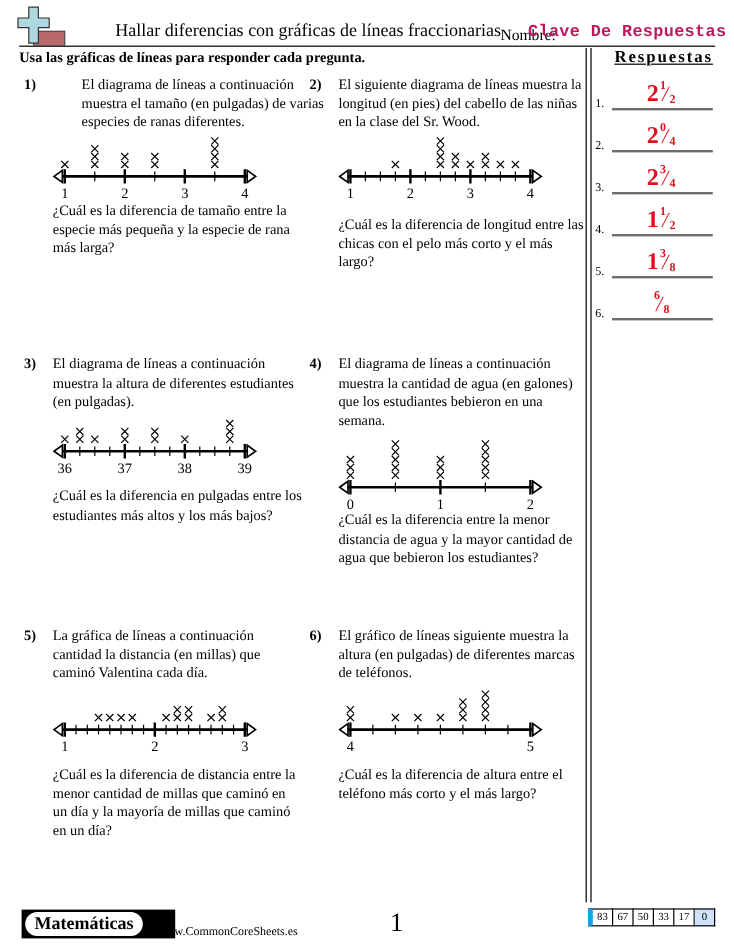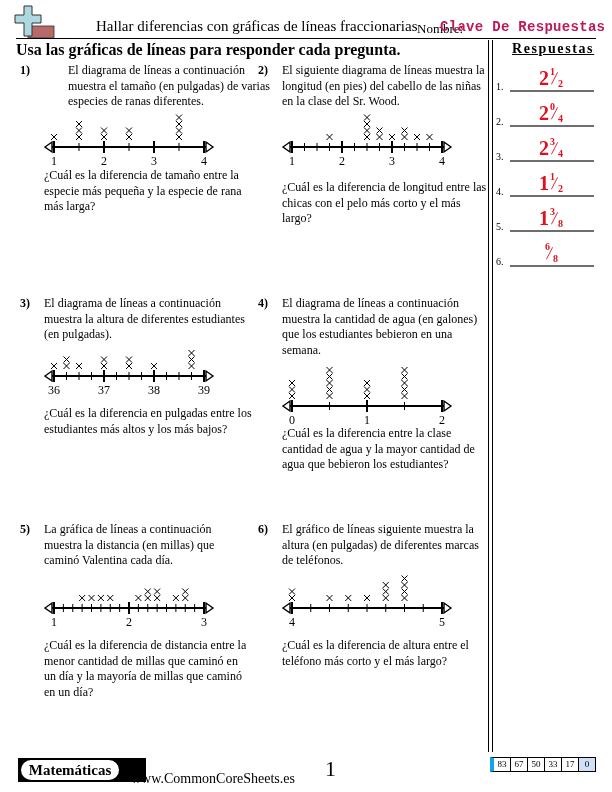--- a/index.html
+++ b/index.html
@@ -3,37 +3,37 @@
 <meta charset="utf-8">
 <style>
   html, body { margin:0; padding:0; background:#fff; }
   body { width:612px; height:792px; position:relative; overflow:hidden; font-family:"Liberation Serif", serif; color:#000; }
   .abs { position:absolute; }
   .logo { left:14px; top:4px; width:60px; height:34px; }
   .title { left:96px; top:18px; font-size:15px; white-space:nowrap; }
   .nombre-label { left:417px; top:21px; font-size:13px; }
   .nombre-val { left:440px; top:19px; font-size:14px; color:#be185d; font-weight:bold; letter-spacing:0.3px;font-family:Liberation Mono, monospace; }
   .hrule { left:16px; top:38px; width:580px; height:0; border-top:1.5px solid #000; }
-  .instr { left:16px; top:41px; font-size:16px; font-weight:bold; }
+  .instr { left:16px; top:41px; font-size:12px; font-weight:bold; }
   .vdivider { left:488px; top:40px; width:3px; height:712px; border-left:1px solid #000; border-right:1px solid #000; }
   .resp-title { left:512px; top:41px; font-size:14px; font-weight:bold; text-decoration:underline; letter-spacing:1.6px; }
   .ans-row { left:496px; width:100px; height:34px; }
   .ans-num { position:absolute; left:0; bottom:4px; font-size:10px; }
   .ans-line { position:absolute; left:14px; right:2px; bottom:4px; border-top:2px solid #6e6e6e; }
   .ans-val { position:absolute; left:14px; right:2px; bottom:6px; text-align:center; color:#e0101e; font-weight:bold; font-size:20px; }
   .frac { display:inline-block; position:relative; width:16px; height:22px; vertical-align:bottom; }
   .frac .n { position:absolute; left:1px; top:-2px; font-size:10px; }
   .frac .s { position:absolute; left:3px; top:0px; font-size:18px; font-weight:normal; transform:skewX(-10deg); }
   .frac .d { position:absolute; left:9px; top:10px; font-size:10px; }
   .q { width:208px; font-size:12px; line-height:15.5px; }
   .qnum { position:absolute; font-size:12px; font-weight:bold; }
   .nl { position:absolute; }
   .footer-badge { left:18px; top:758px; width:128px; height:24px; background:#000; }
   .footer-badge span { position:absolute; left:3px; top:2px; width:98px; height:20px; background:#fff; border-radius:10px; font-weight:bold; font-size:15px; text-align:center; line-height:20px; }
-  .site { left:131px; top:771px; font-size:14px; }
+  .site { left:131px; top:771px; font-size:10px; }
   .pagenum { left:325px; top:756px; font-size:22px; }
   .score-label { left:449px; top:761px; font-size:14px;margin-top:32px; }
   .scores { left:490px; top:757px; display:flex; }
   .scores div { width:16px; height:13px; border:1px solid #000; border-left:none; font-size:9px; text-align:center; line-height:13px; }
   .scores div:first-child { border-left:4px solid #0ea5e9; }
   .scores div.hl { background:#cfe0f7; }
 </style>
 </head>
 <body>
 
@@ -195,21 +195,21 @@
       <path d="M57 50.5 L63 56.5 M63 50.5 L57 56.5" stroke="#000" stroke-width="1"></path>
       <path d="M82 57 L88 63 M88 57 L82 63" stroke="#000" stroke-width="1"></path>
       <path d="M82 50.5 L88 56.5 M88 50.5 L82 56.5" stroke="#000" stroke-width="1"></path>
       <path d="M107 57 L113 63 M113 57 L107 63" stroke="#000" stroke-width="1"></path>
       <path d="M144.5 57 L150.5 63 M150.5 57 L144.5 63" stroke="#000" stroke-width="1"></path>
       <path d="M144.5 50.5 L150.5 56.5 M150.5 50.5 L144.5 56.5" stroke="#000" stroke-width="1"></path>
       <path d="M144.5 44 L150.5 50 M150.5 44 L144.5 50" stroke="#000" stroke-width="1"></path>
     </svg>
     <div class="qnum" style="left: 258px; top: 296px;">4)</div>
     <div class="abs q" style="left: 282px; top: 296px;">El diagrama de líneas a continuación muestra la cantidad de agua (en galones) que los estudiantes bebieron en una semana.</div>
-    <div class="abs q" style="left: 282px; top: 426px;">¿Cuál es la diferencia entre la clase cantidad de agua y la mayor cantidad de agua que bebieron los estudiantes?</div>
+    <div class="abs q" style="left: 282px; top: 426px;">¿Cuál es la diferencia entre la menor distancia de agua y la mayor cantidad de agua que bebieron los estudiantes?</div>
     <svg width="176" height="90" class="nl" style="left: 282px; top: 336px;">
       <line x1="2" y1="70" x2="168" y2="70" stroke="#000" stroke-width="2.2"></line>
       <path d="M1 70 L8 65 L8 75 Z" fill="#fff" stroke="#000" stroke-width="1.4"></path>
       <path d="M169 70 L162 65 L162 75 Z" fill="#fff" stroke="#000" stroke-width="1.4"></path>
       <line x1="10" y1="64" x2="10" y2="76" stroke="#000" stroke-width="2"></line>
       <line x1="47.5" y1="66" x2="47.5" y2="74" stroke="#000" stroke-width="1"></line>
       <line x1="85" y1="64" x2="85" y2="76" stroke="#000" stroke-width="2"></line>
       <line x1="122.5" y1="66" x2="122.5" y2="74" stroke="#000" stroke-width="1"></line>
       <line x1="160" y1="64" x2="160" y2="76" stroke="#000" stroke-width="2"></line>
       <text x="10" y="88" text-anchor="middle" font-size="12" font-family="Liberation Serif, serif">0</text>
@@ -226,21 +226,21 @@
       <path d="M82 57 L88 63 M88 57 L82 63" stroke="#000" stroke-width="1"></path>
       <path d="M82 50.5 L88 56.5 M88 50.5 L82 56.5" stroke="#000" stroke-width="1"></path>
       <path d="M82 44 L88 50 M88 44 L82 50" stroke="#000" stroke-width="1"></path>
       <path d="M119.5 57 L125.5 63 M125.5 57 L119.5 63" stroke="#000" stroke-width="1"></path>
       <path d="M119.5 50.5 L125.5 56.5 M125.5 50.5 L119.5 56.5" stroke="#000" stroke-width="1"></path>
       <path d="M119.5 44 L125.5 50 M125.5 44 L119.5 50" stroke="#000" stroke-width="1"></path>
       <path d="M119.5 37.5 L125.5 43.5 M125.5 37.5 L119.5 43.5" stroke="#000" stroke-width="1"></path>
       <path d="M119.5 31 L125.5 37 M125.5 31 L119.5 37" stroke="#000" stroke-width="1"></path>
     </svg>
     <div class="qnum" style="left: 20px; top: 522px;">5)</div>
-    <div class="abs q" style="left: 44px; top: 522px;">La gráfica de líneas a continuación muestra la distancia (en millas) que caminó Valentina cada día.</div>
+    <div class="abs q" style="left: 44px; top: 522px;">La gráfica de líneas a continuación cantidad la distancia (en millas) que caminó Valentina cada día.</div>
     <div class="abs q" style="left: 44px; top: 638px;">¿Cuál es la diferencia de distancia entre la menor cantidad de millas que caminó en un día y la mayoría de millas que caminó en un día?</div>
     <svg width="176" height="90" class="nl" style="left: 44px; top: 538px;">
       <line x1="2" y1="70" x2="168" y2="70" stroke="#000" stroke-width="2.2"></line>
       <path d="M1 70 L8 65 L8 75 Z" fill="#fff" stroke="#000" stroke-width="1.4"></path>
       <path d="M169 70 L162 65 L162 75 Z" fill="#fff" stroke="#000" stroke-width="1.4"></path>
       <line x1="10" y1="64" x2="10" y2="76" stroke="#000" stroke-width="2"></line>
       <line x1="19.375" y1="66" x2="19.375" y2="74" stroke="#000" stroke-width="1"></line>
       <line x1="28.75" y1="66" x2="28.75" y2="74" stroke="#000" stroke-width="1"></line>
       <line x1="38.125" y1="66" x2="38.125" y2="74" stroke="#000" stroke-width="1"></line>
       <line x1="47.5" y1="66" x2="47.5" y2="74" stroke="#000" stroke-width="1"></line>

